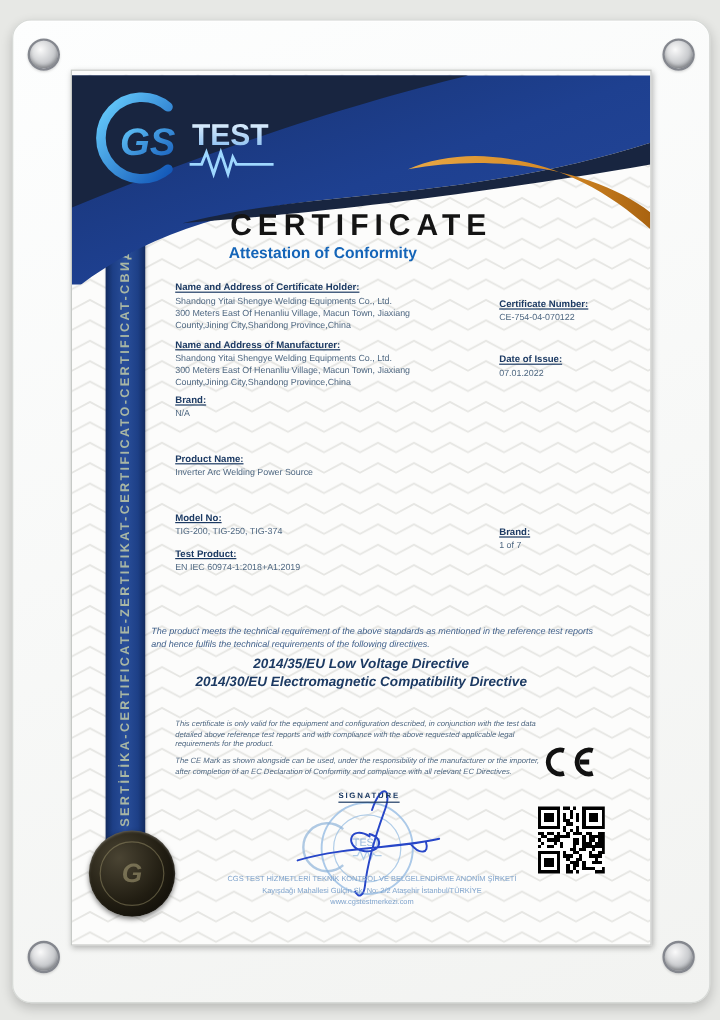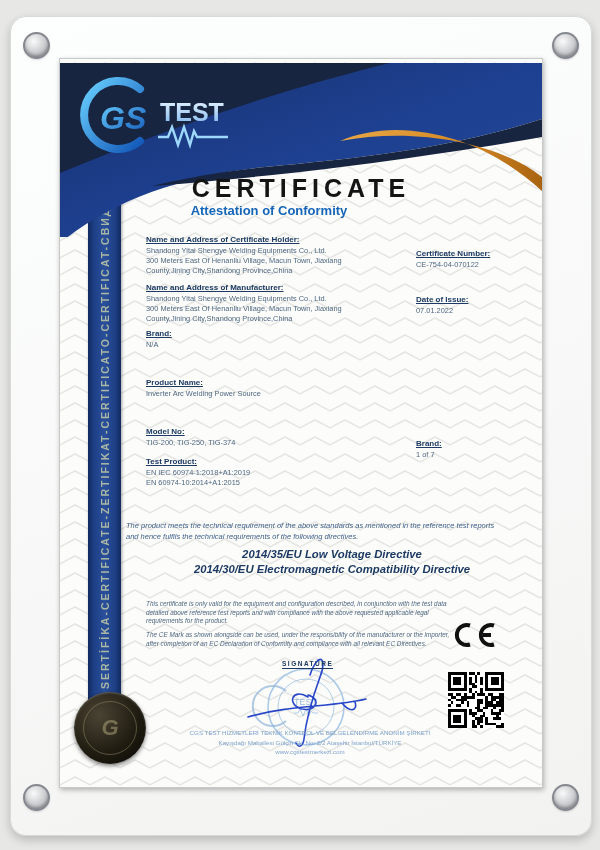--- a/index.html
+++ b/index.html
@@ -61,21 +61,21 @@
   .sec .lbl{font-size:8px;font-weight:bold;color:#1c3a63;margin-bottom:1px;text-decoration:underline;}
   .sec .val{font-size:7.4px;color:#4e6781;}
   .col-left{left:86px;width:245px;}
   .col-right{left:356px;width:120px;}
   .statement{
     position:absolute;left:66px;top:461px;width:372px;text-align:left;
     font-size:7.5px;font-style:italic;color:#40608a;line-height:11px;
   }
   .directive{
     position:absolute;left:0;width:482px;text-align:center;
-    font-size:11.3px;font-weight:bold;font-style:italic;color:#1c3a63;padding-left:31px;
+    font-size:11.3px;font-weight:bold;font-style:italic;color:#1c3a63;
   }
   .legal{
     position:absolute;left:86px;width:314px;
     font-size:6.4px;font-style:italic;color:#4e6781;line-height:8.6px;
   }
   
   .ce-mark{position:absolute;left:392px;top:563px;width:46px;height:26px;}
   .qr{position:absolute;left:388px;top:613px;width:56px;height:56px;background:#fff;}
   .sig-block{position:absolute;left:178px;top:596px;width:155px;height:100px;}
   .sig-label{
@@ -183,21 +183,20 @@
       <div class="lbl">Product Name:</div>
       <div class="val">Inverter Arc Welding Power Source</div>
     </div>
     <div class="sec col-left" style="top:368px">
       <div class="lbl">Model No:</div>
       <div class="val">TIG-200, TIG-250, TIG-374</div>
     </div>
     <div class="sec col-left" style="top:398px">
       <div class="lbl">Test Product:</div>
       <div class="val">EN IEC 60974-1:2018+A1:2019</div>
-      <div class="val">EN 60974-10:2014+A1:2015</div>
     </div>
 
     <div class="sec col-right" style="top:190px">
       <div class="lbl">Certificate Number:</div>
       <div class="val">CE-754-04-070122</div>
     </div>
     <div class="sec col-right" style="top:236px">
       <div class="lbl">Date of Issue:</div>
       <div class="val">07.01.2022</div>
     </div>

